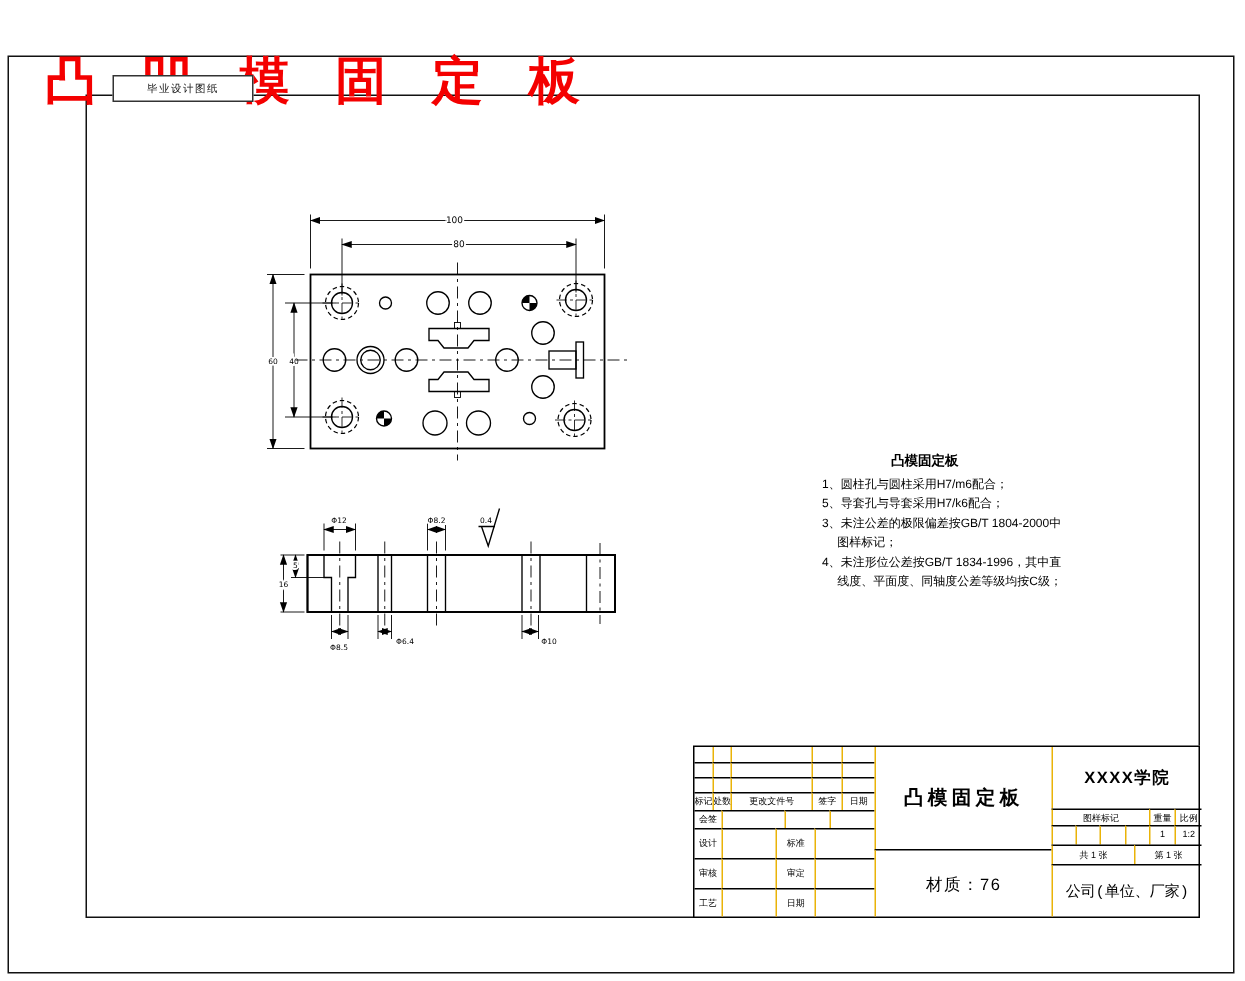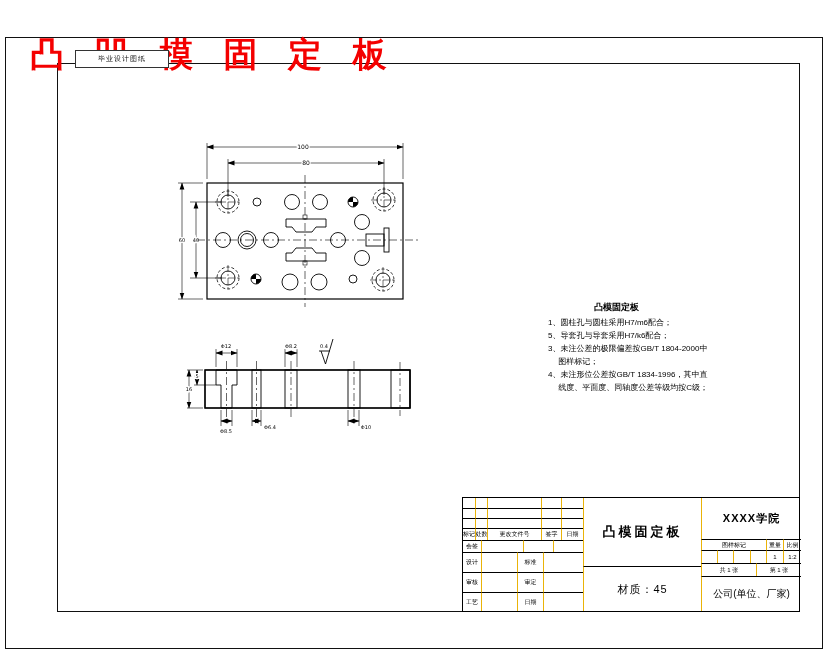--- a/index.html
+++ b/index.html
@@ -255,34 +255,34 @@
     <div class="tc" style="left:18px;top:74px;width:36px;height:20px;"></div>
     <div class="tc" style="left:54px;top:74px;width:26px;height:20px;">审定</div>
     <div class="tc" style="left:80px;top:74px;width:40px;height:20px;"></div>
 
     <div class="tc nl" style="left:0;top:94px;width:18px;height:19px;">工艺</div>
     <div class="tc" style="left:18px;top:94px;width:36px;height:19px;"></div>
     <div class="tc" style="left:54px;top:94px;width:26px;height:19px;">日期</div>
     <div class="tc" style="left:80px;top:94px;width:40px;height:19px;"></div>
 
     <div class="tc nt pn" style="left:120px;top:0;width:118px;height:68px;">凸模固定板</div>
-    <div class="tc mt" style="left:120px;top:68px;width:118px;height:45px;">材质：45</div>
+    <div class="tc mt" style="left:120px;top:68px;width:118px;height:45px;">材质：76</div>
 
     <div class="tc nt sc" style="left:238px;top:0;width:100px;height:41px;">XXXX学院</div>
 
     <div class="tc" style="left:238px;top:41px;width:65px;height:11px;">图样标记</div>
     <div class="tc" style="left:303px;top:41px;width:17px;height:11px;">重量</div>
     <div class="tc" style="left:320px;top:41px;width:18px;height:11px;">比例</div>
 
     <div class="tc" style="left:238px;top:52px;width:16px;height:13px;"></div>
     <div class="tc" style="left:254px;top:52px;width:16px;height:13px;"></div>
     <div class="tc" style="left:270px;top:52px;width:17px;height:13px;"></div>
     <div class="tc" style="left:287px;top:52px;width:16px;height:13px;"></div>
     <div class="tc" style="left:303px;top:52px;width:17px;height:13px;">1</div>
     <div class="tc" style="left:320px;top:52px;width:18px;height:13px;">1:2</div>
 
     <div class="tc" style="left:238px;top:65px;width:55px;height:13px;">共 1 张</div>
     <div class="tc" style="left:293px;top:65px;width:45px;height:13px;">第 1 张</div>
 
-    <div class="tc co" style="left:238px;top:78px;width:100px;height:35px;">公司(单位、厂家)</div>
+    <div class="tc co" style="left:238px;top:78px;width:100px;height:35px;font-family:Liberation Mono, monospace;">公司(单位、厂家)</div>
   </div>
 
 </div>
 
 </body></html>

